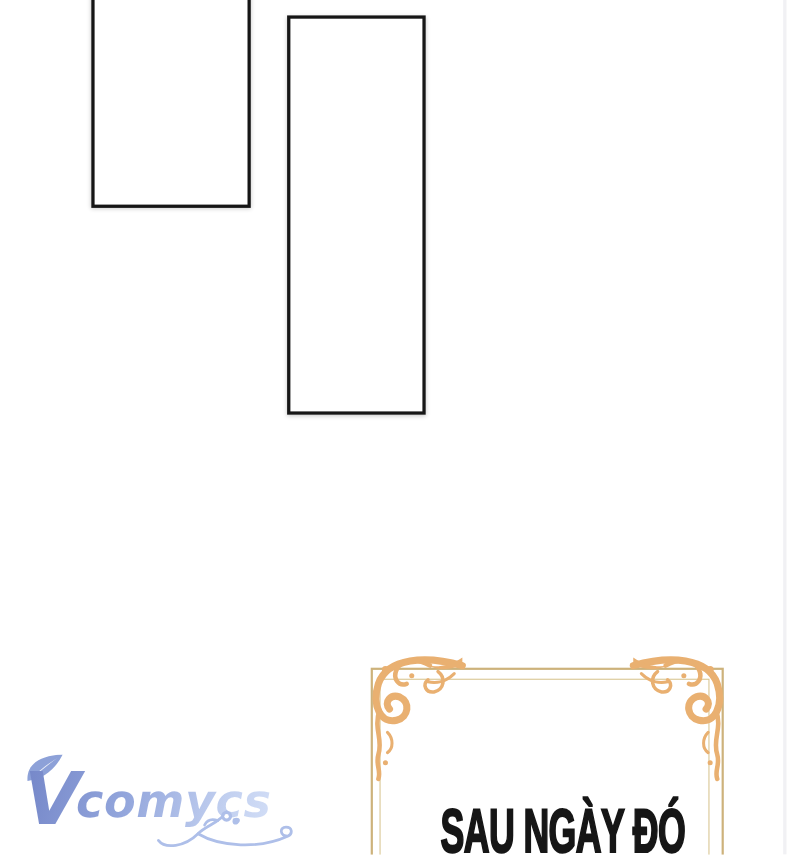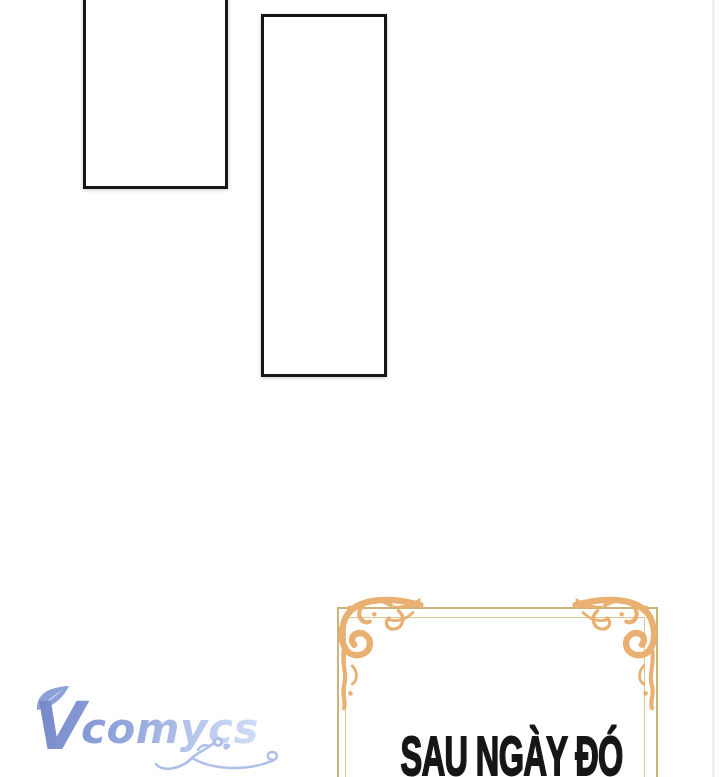--- a/index.html
+++ b/index.html
@@ -73,21 +73,21 @@
     color: var(--ink, #161616);
     -webkit-text-stroke: 2px var(--ink, #161616);
     white-space: nowrap;
     transform: scaleX(0.58);
     transform-origin: 50% 0;
   }
 
   
   .watermark {
     position: absolute;
-    left: 34px; top: 688px;
+    left: 22px; top: 688px;
     width: 250px; height: 90px;
   }
   .wm-text {
     position: relative;
     font-family: "DejaVu Sans", sans-serif;
     font-style: italic;
     font-weight: bold;
     white-space: nowrap;
     background: linear-gradient(103deg,
       var(--blue_start, #7486c8) 0%,

